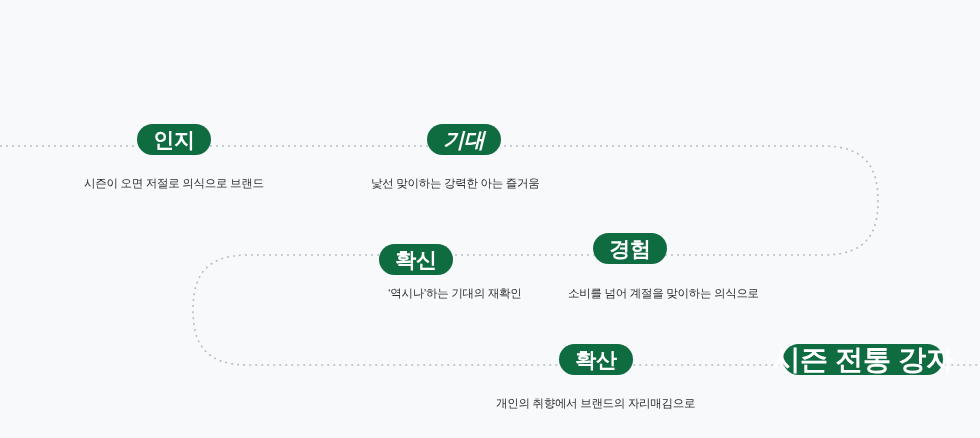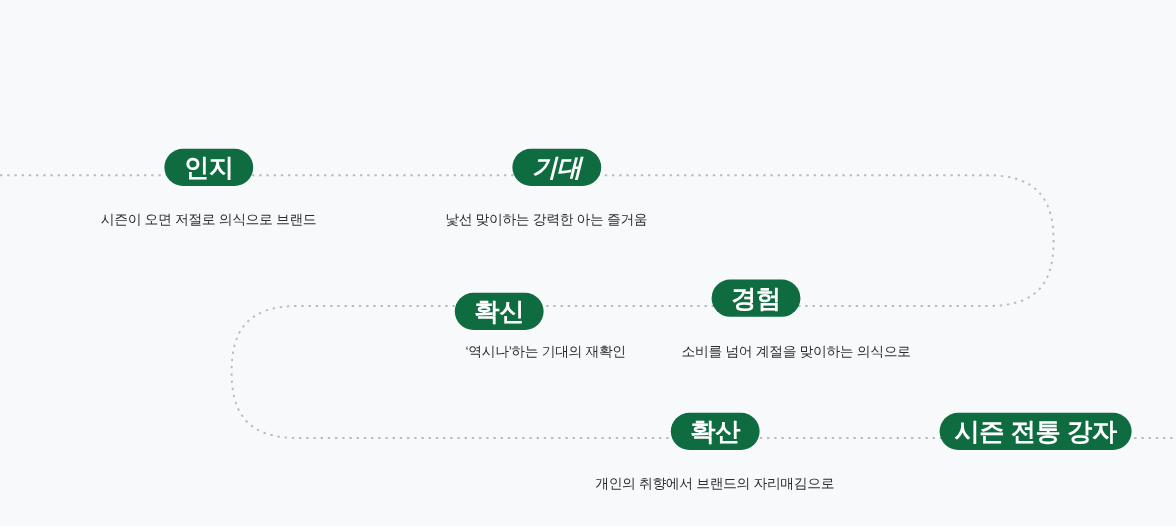--- a/index.html
+++ b/index.html
@@ -61,21 +61,21 @@
     display: flex;
     align-items: center;
     justify-content: center;
     font-size: 21px;
     font-weight: 700;
     letter-spacing: -0.3px;
     white-space: nowrap;
     box-sizing: border-box;
   }
   .pill.wide {
-    font-size: 21px;
+    font-size: 28px;
     padding: 0 22px;
   }
   .caption {
     position: absolute;
     font-size: 11.5px;
     font-weight: 400;
     color: #2b2d31;
     letter-spacing: -0.3px;
     white-space: nowrap;
   }

